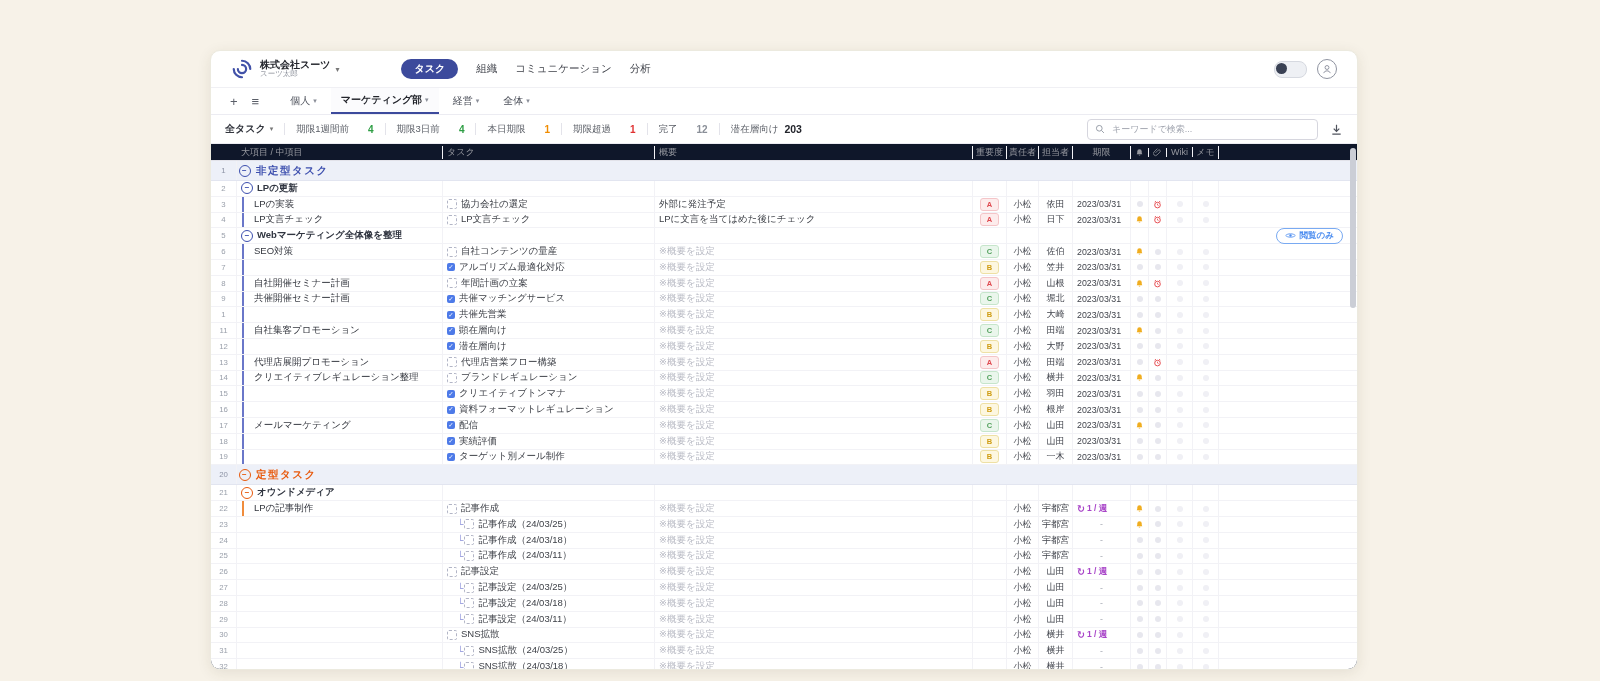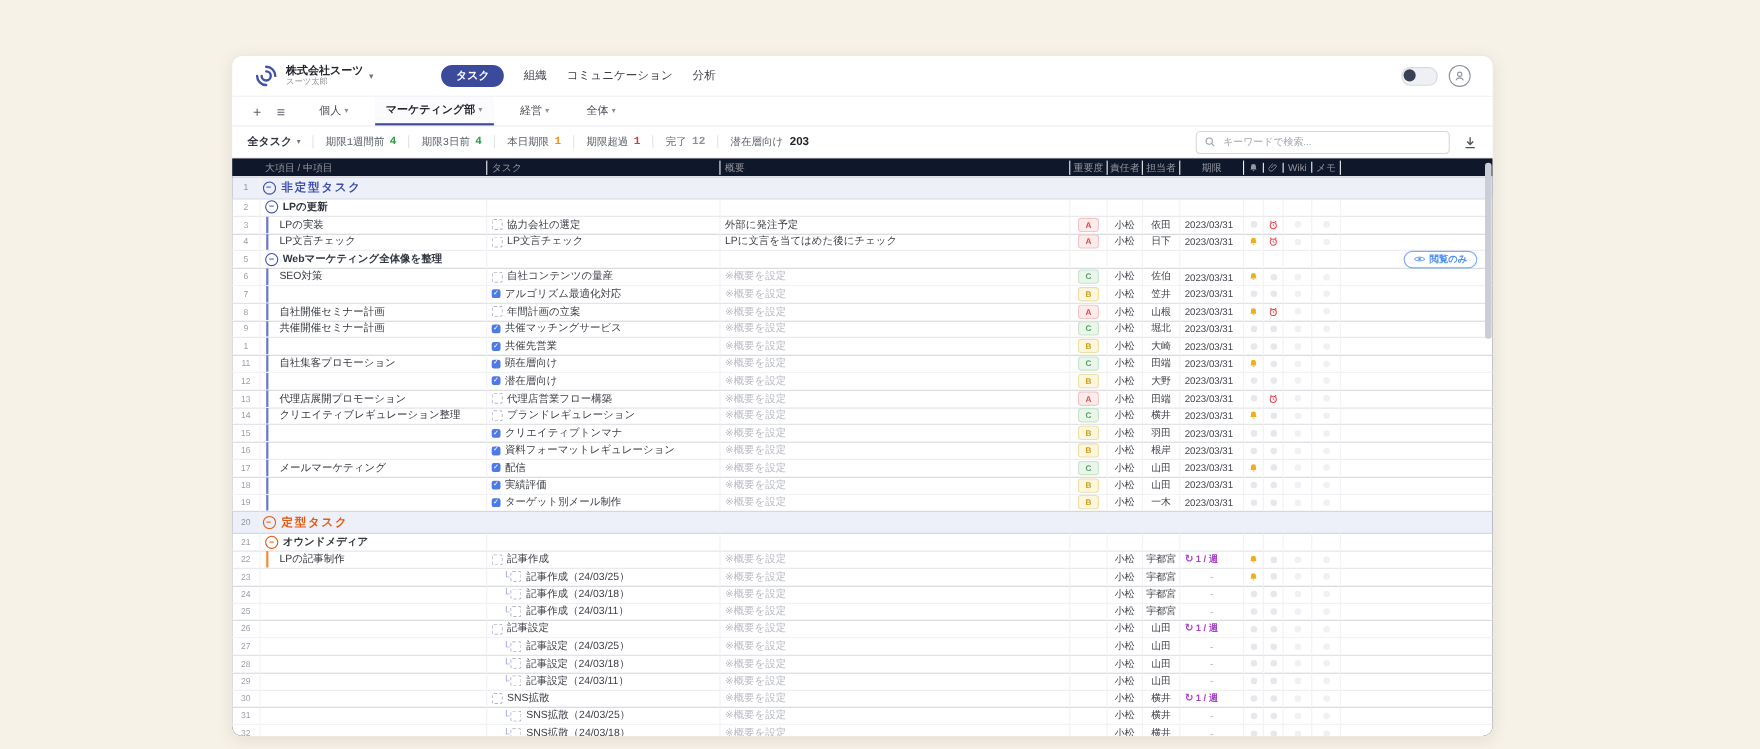--- a/index.html
+++ b/index.html
@@ -18,30 +18,30 @@
   .nav .item{font-size:10.5px;color:#3c3f47;cursor:pointer;}
   .nav .pill{background:#3c4a9c;color:#fff;padding:3px 13px;border-radius:11px;font-size:10px;font-weight:bold;}
   .top-right{margin-left:auto;display:flex;align-items:center;gap:10px;}
   .toggle{width:31px;height:15px;border-radius:8px;background:#eef0f4;border:1px solid #d6d9e0;position:relative;}
   .toggle .knob{position:absolute;left:1px;top:1px;width:11px;height:11px;border-radius:50%;background:#3a4154;}
   .avatar{width:18px;height:18px;border-radius:50%;border:1.4px solid #8f93a0;color:#8f93a0;display:flex;align-items:center;justify-content:center;}
   .avatar svg{width:12px;height:12px;}
   
   .toolbar{height:26px;flex:none;display:flex;align-items:stretch;padding:0 12px;border-bottom:1px solid #ececf2;}
   .tbtn{display:flex;align-items:center;font-size:13px;color:#5a5e68;padding:0 7px;}
-  .tabs{display:flex;align-items:stretch;margin-left:14px;gap:14px;}
+  .tabs{display:flex;align-items:stretch;margin-left:14px;gap:4px;}
   .tab{display:flex;align-items:center;gap:3px;font-size:10px;color:#4a4e58;padding:0 10px;}
   .tab .ct{font-size:7px;color:#8a8e98;}
   .tab.active{font-weight:bold;color:#22242b;border-bottom:2px solid #3c4a9c;background:#fbfbfd;}
   
   .filterbar{height:28px;flex:none;display:flex;align-items:center;padding:0 14px;border-bottom:1px solid #ececf2;}
   .ftask{font-size:10px;font-weight:bold;color:#33363e;display:flex;align-items:center;gap:4px;}
   .ftask .ct{font-size:7px;color:#777;}
   .sep{width:1px;height:12px;background:#e3e3ea;margin:0 11px;flex:none;}
-  .counter{display:flex;align-items:center;gap:5px;font-size:9.5px;color:#5a5e66;font-family:Liberation Mono, monospace;}
+  .counter{display:flex;align-items:center;gap:19px;font-size:9.5px;color:#5a5e66;}
   .counter b{font-size:10px;}
   .total{display:flex;align-items:center;gap:6px;font-size:9.5px;color:#5a5e66;}
   .total b{font-size:10.5px;color:#22242b;}
   .searchbox{margin-left:auto;width:215px;height:19px;border:1px solid #d6d6de;border-radius:4px;
     display:flex;align-items:center;gap:5px;padding:0 7px;color:#9aa0aa;background:#fff;}
   .searchbox svg{width:10px;height:10px;flex:none;}
   .searchbox input{border:0;outline:0;width:100%;font-size:9px;color:#444;background:transparent;font-family:inherit;}
   .searchbox input::placeholder{color:#a2a6b0;}
   .dl{margin-left:12px;color:#4e525c;display:flex;align-items:center;}
   .dl svg{width:13px;height:13px;}

